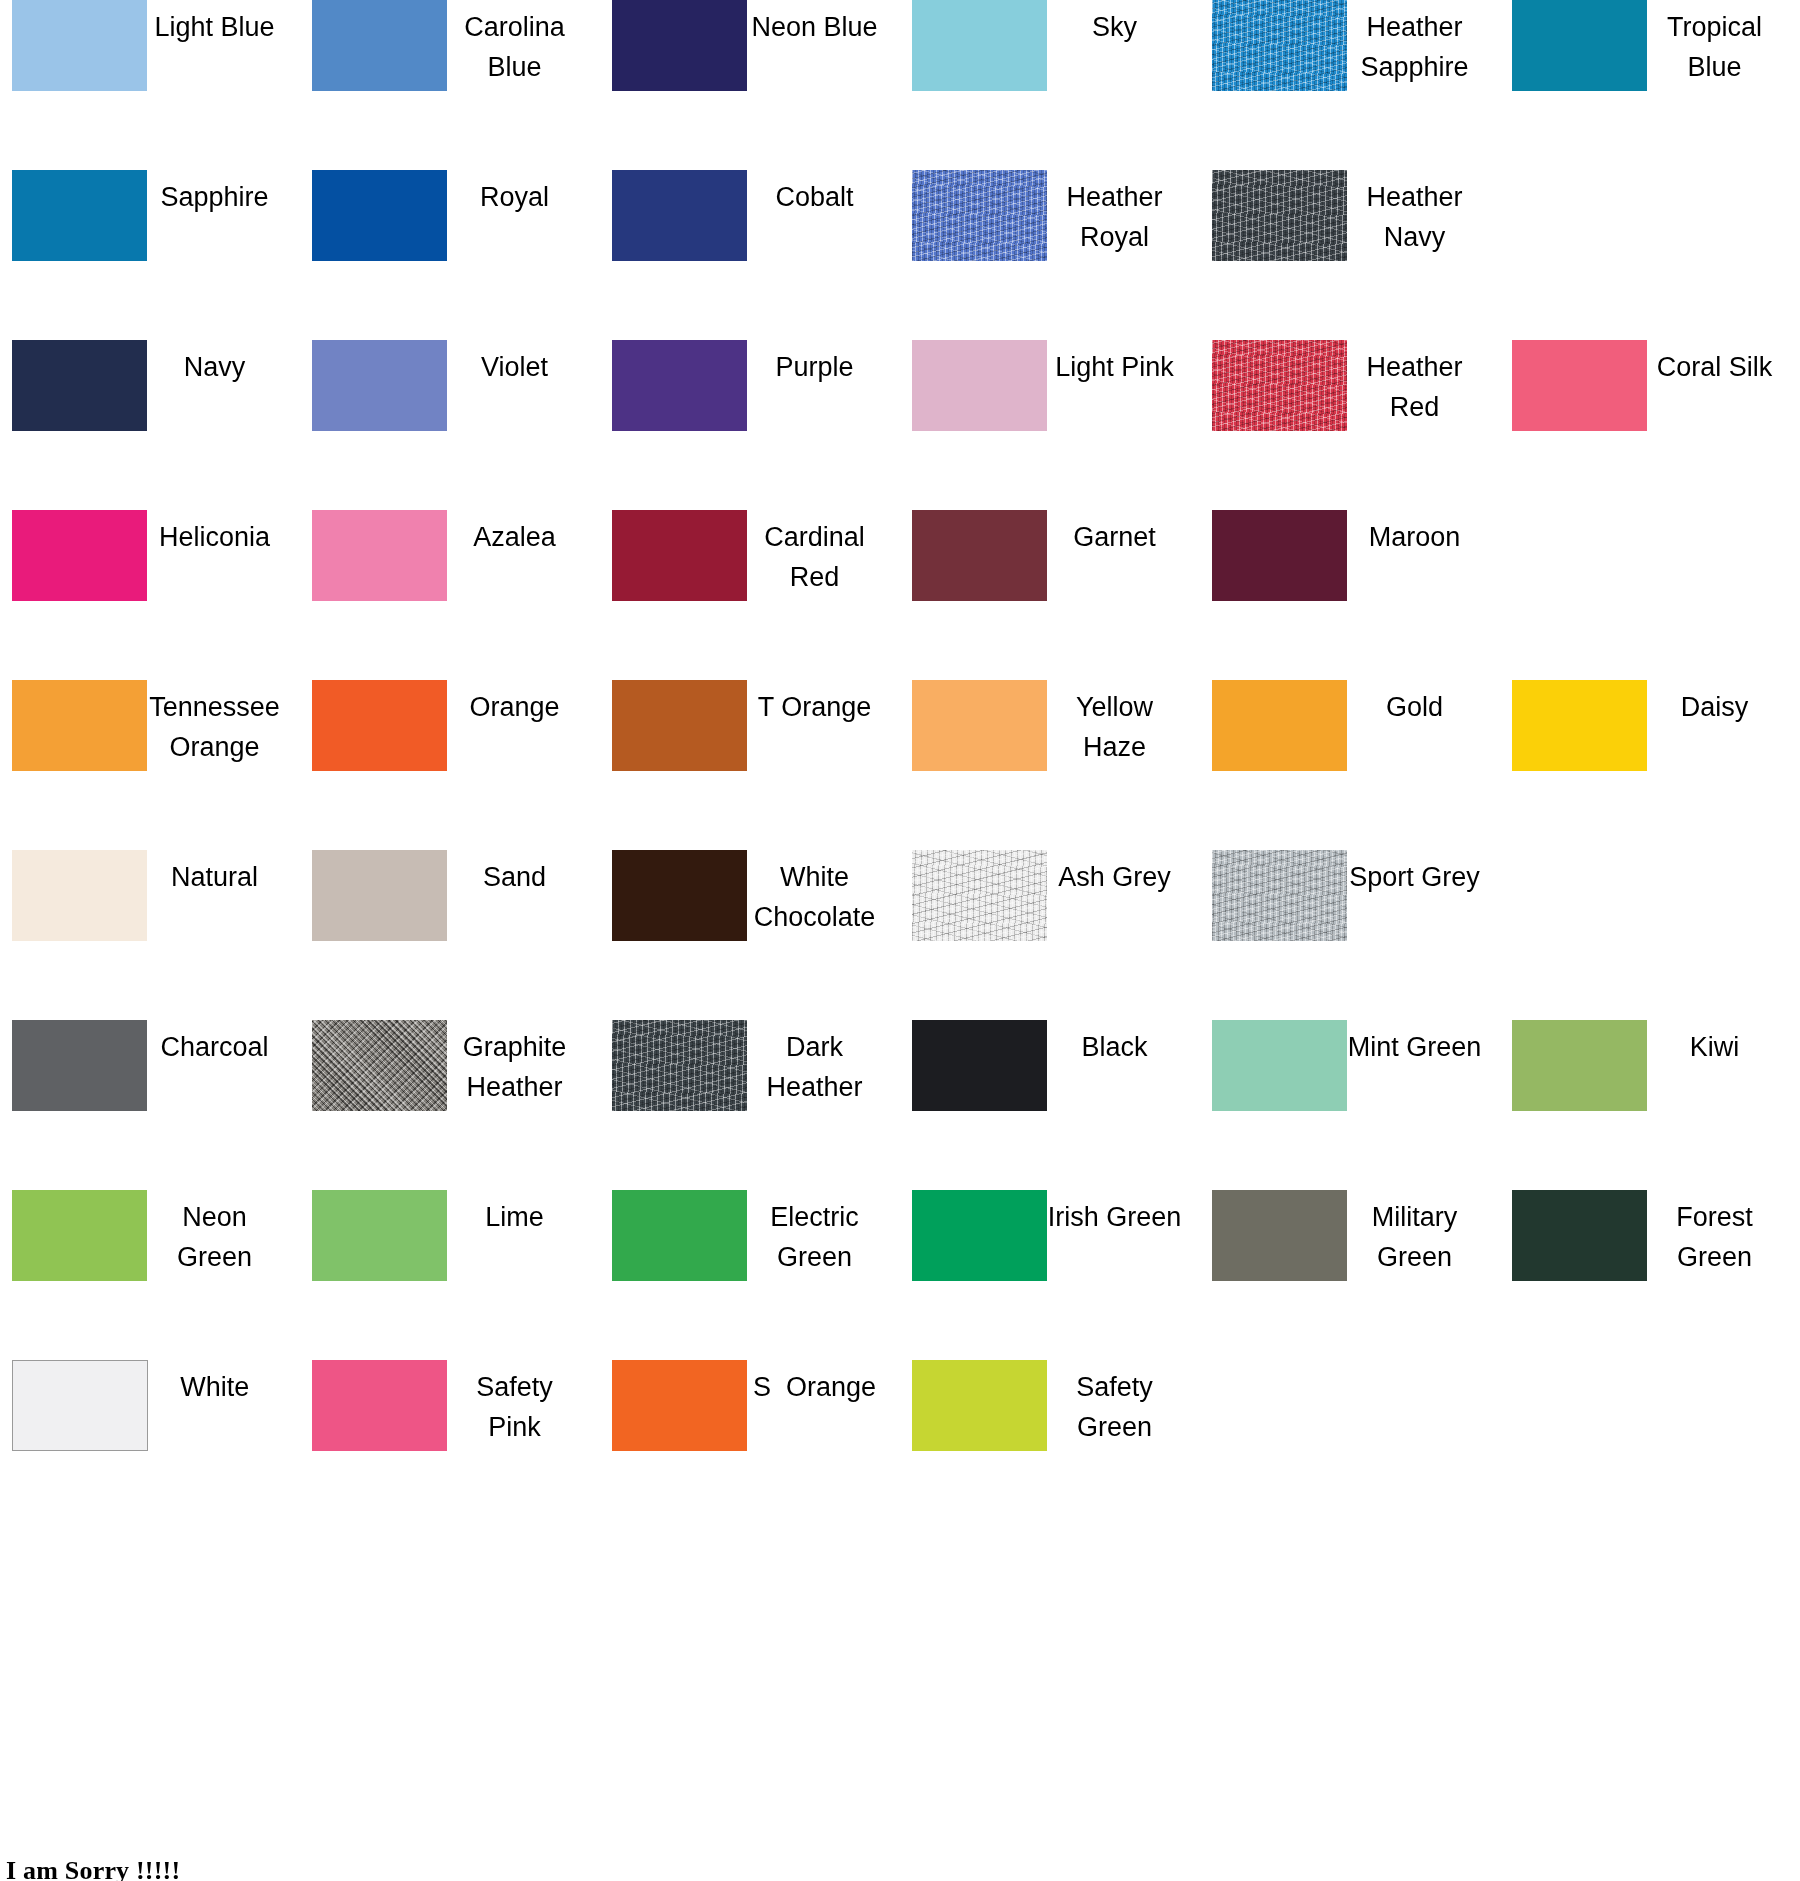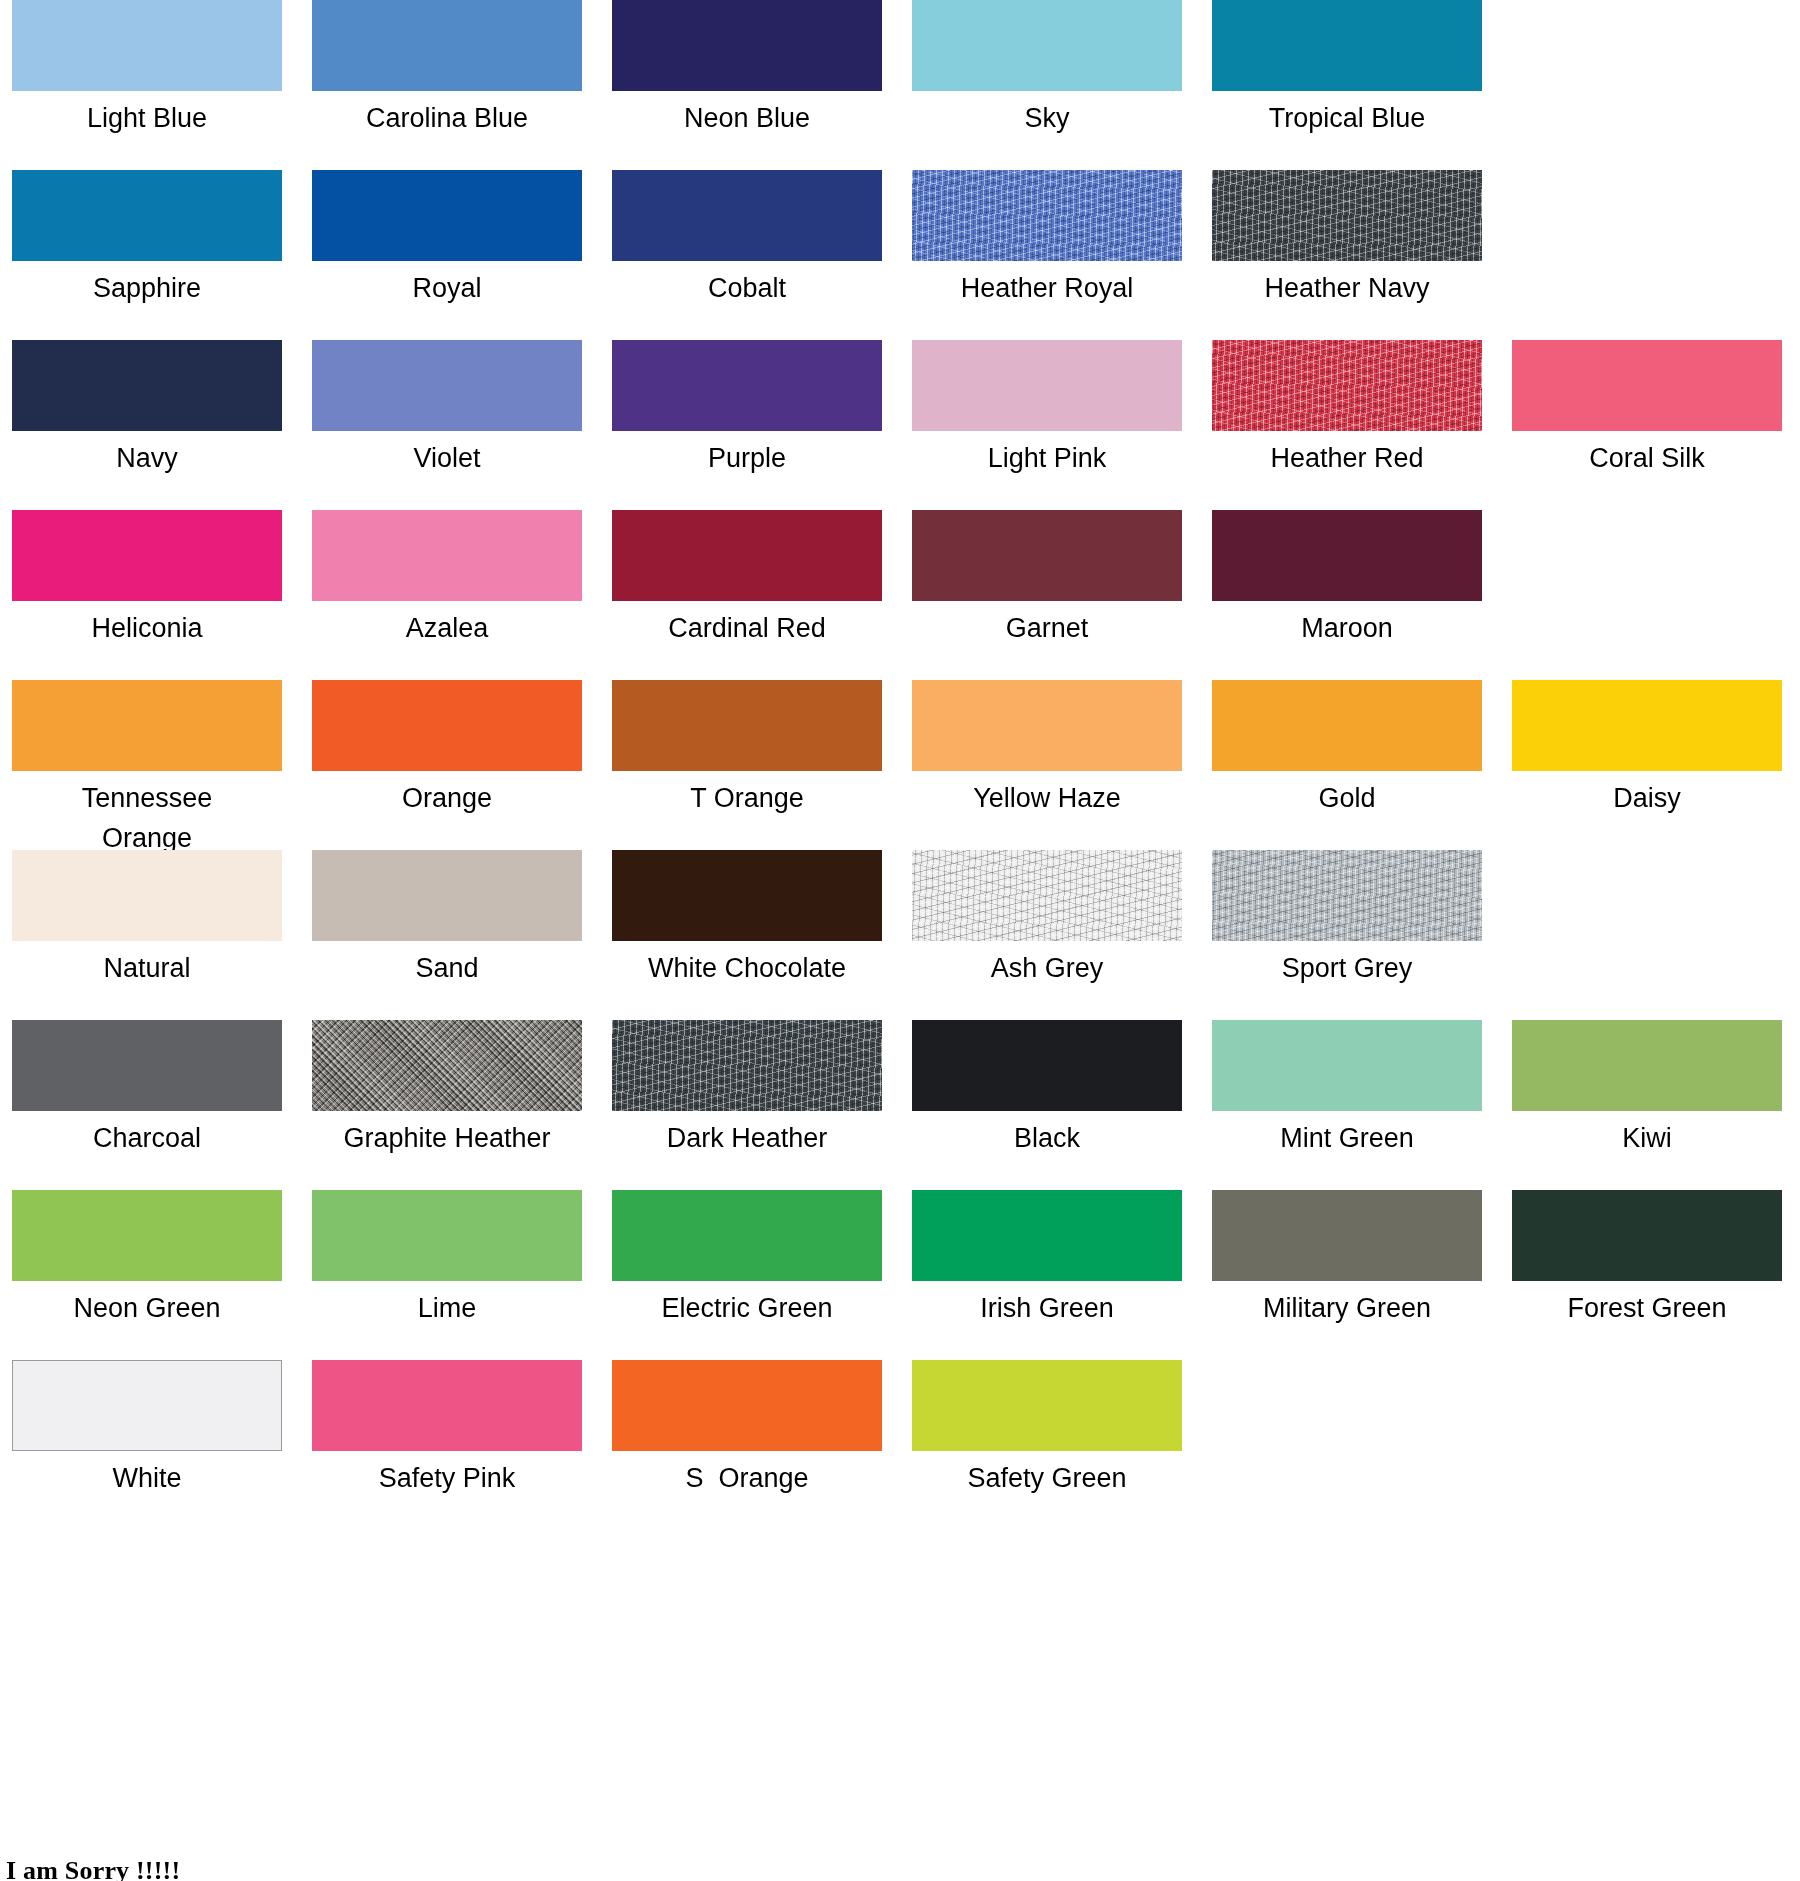--- a/index.html
+++ b/index.html
@@ -31,22 +31,21 @@
     height: 170px;
     box-sizing: border-box;
   }
 
   .swatch-cell {
     width: 300px;
     box-sizing: border-box;
     padding-left: 12px;
     padding-right: 18px;
     display: flex;
-    flex-direction: column;
-    align-items: flex-end;
+    align-items: flex-start;
   }
 
   .swatch-cell.empty-cell {
     visibility: hidden;
   }
 
   .swatch-chip {
     width: 270px;
     height: 91px;
     box-sizing: border-box;
@@ -160,20 +159,24 @@
       </div>
       <div class="swatch-cell">
         <div class="swatch-chip" style="background-color: rgb(38, 35, 96);"></div>
         <div class="swatch-label">Neon Blue</div>
       </div>
       <div class="swatch-cell">
         <div class="swatch-chip" style="background-color: rgb(135, 206, 220);"></div>
         <div class="swatch-label">Sky</div>
       </div>
       <div class="swatch-cell">
+        <div class="swatch-chip heather" style="background-color: rgb(30, 139, 206);"></div>
+        <div class="swatch-label">Heather Sapphire</div>
+      </div>
+      <div class="swatch-cell">
         <div class="swatch-chip" style="background-color: rgb(8, 131, 165);"></div>
         <div class="swatch-label">Tropical Blue</div>
       </div>
     </div>
     <div class="swatch-row">
       <div class="swatch-cell">
         <div class="swatch-chip" style="background-color: rgb(8, 120, 173);"></div>
         <div class="swatch-label">Sapphire</div>
       </div>
       <div class="swatch-cell">

